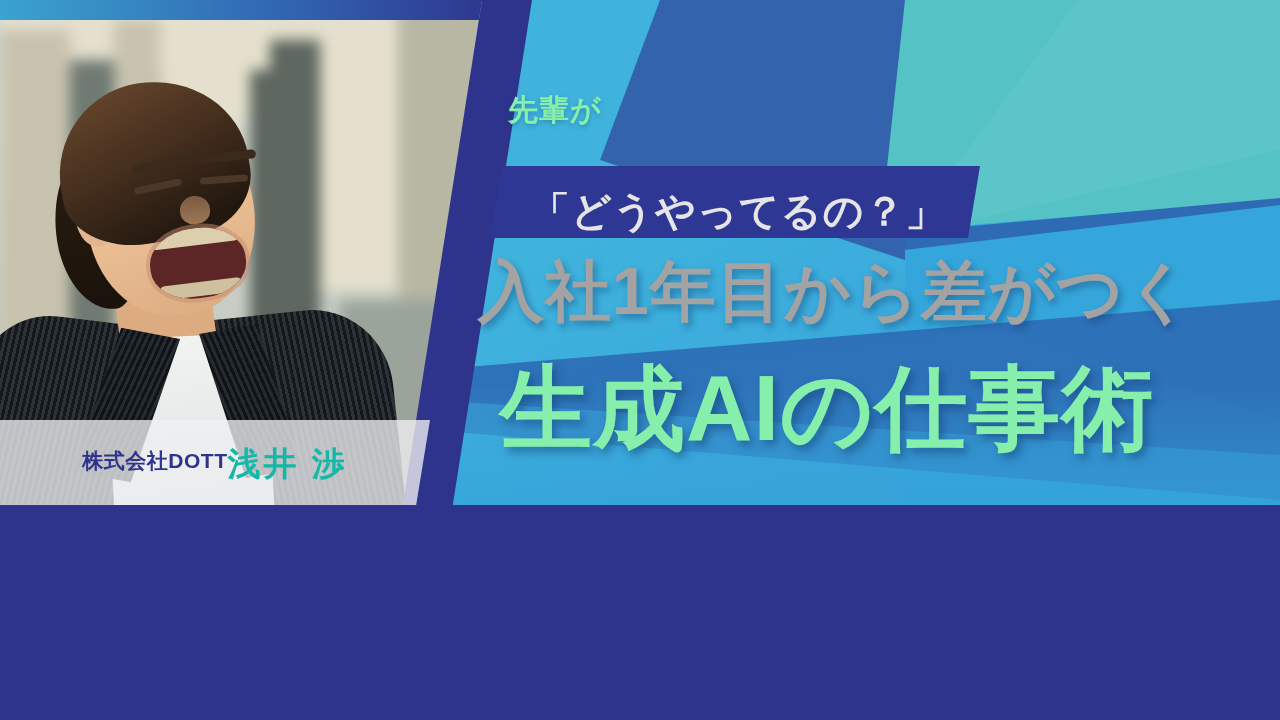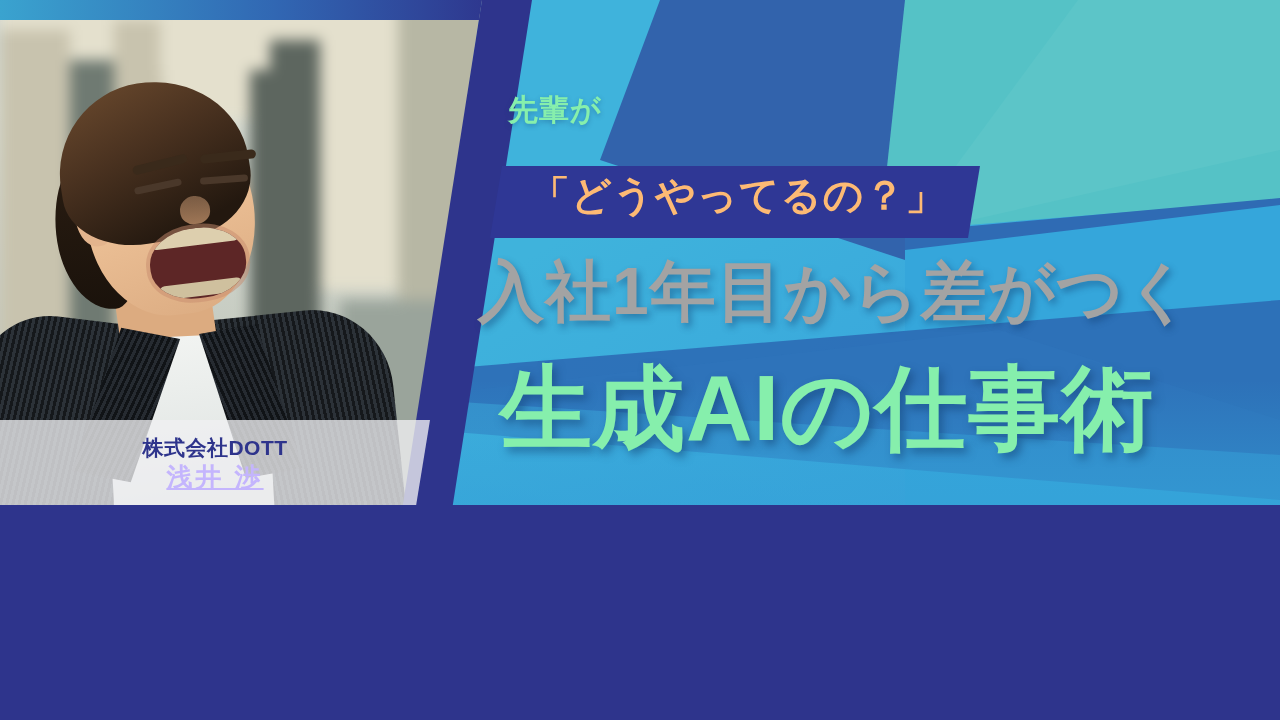--- a/index.html
+++ b/index.html
@@ -161,44 +161,44 @@
   .photo-topbar{
     position:absolute;left:0;top:0;width:500px;height:20px;
     background:linear-gradient(90deg,#3aa3cf 0%,#3167b3 55%,#2e348c 100%);
   }
 
   
   .name-band{
     position:absolute;left:0;top:420px;width:430px;height:86px;
     background:rgba(240,240,242,.78);
     clip-path:polygon(0px 0px,430px 0px,416px 86px,0px 86px);
-    display:flex;flex-direction:column;align-items:center;justify-content:center;
+    display:flex;flex-direction:row;align-items:center;justify-content:center;
   }
   .name-company{
     color:#2e348c;font-size:21px;font-weight:700;letter-spacing:.5px;
     line-height:1;margin-bottom:6px;
   }
   .name-person{
-    color:#c4b5fd;font-size:26px;font-weight:900;letter-spacing:3px;line-height:1;text-decoration:underline;
+    color:#14b8a6;font-size:33px;font-weight:900;letter-spacing:3px;line-height:1;
   }
 
   
   .copy-line1{
     position:absolute;left:508px;top:90px;
     color:#86efac;font-size:30px;font-weight:800;letter-spacing:1px;
     text-shadow:0 2px 5px rgba(20,60,110,.35);
   }
   .quote-box{
     position:absolute;left:490px;top:166px;width:490px;height:72px;
     background:#2f3795;
     clip-path:polygon(12px 0px,490px 0px,478px 72px,0px 72px);
   }
   .quote-text{
-    position:absolute;left:530px;top:168px;
-    color:#fdba74;font-size:40px;font-weight:700;letter-spacing:1px;
+    position:absolute;left:530px;top:184px;
+    color:#e5e5e5;font-size:40px;font-weight:700;letter-spacing:1px;
   }
   .copy-tail{
     position:absolute;left:995px;top:182px;
     color:#ffffff;font-size:37px;font-weight:700;letter-spacing:0px;
     text-shadow:0 2px 5px rgba(20,60,110,.3);
   }
 
   
   .title1{
     position:absolute;left:478px;top:258px;

